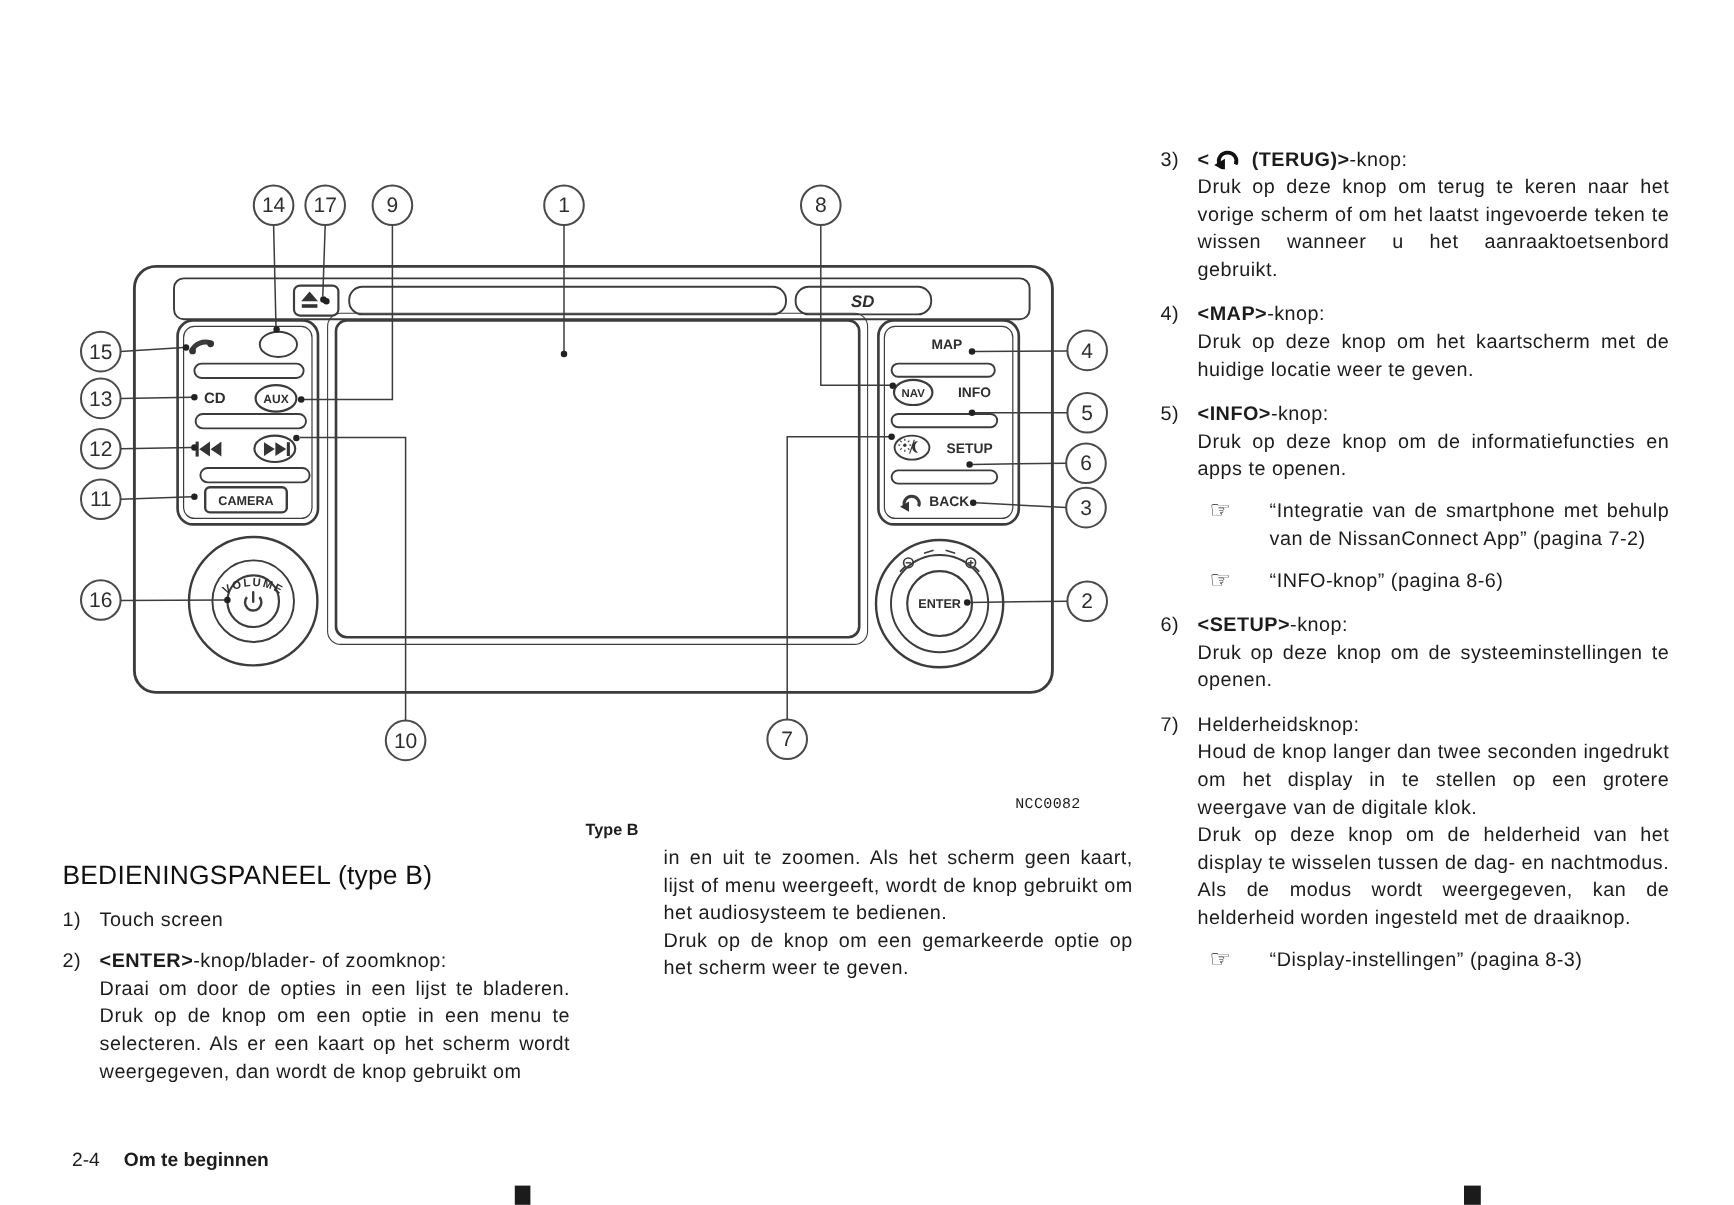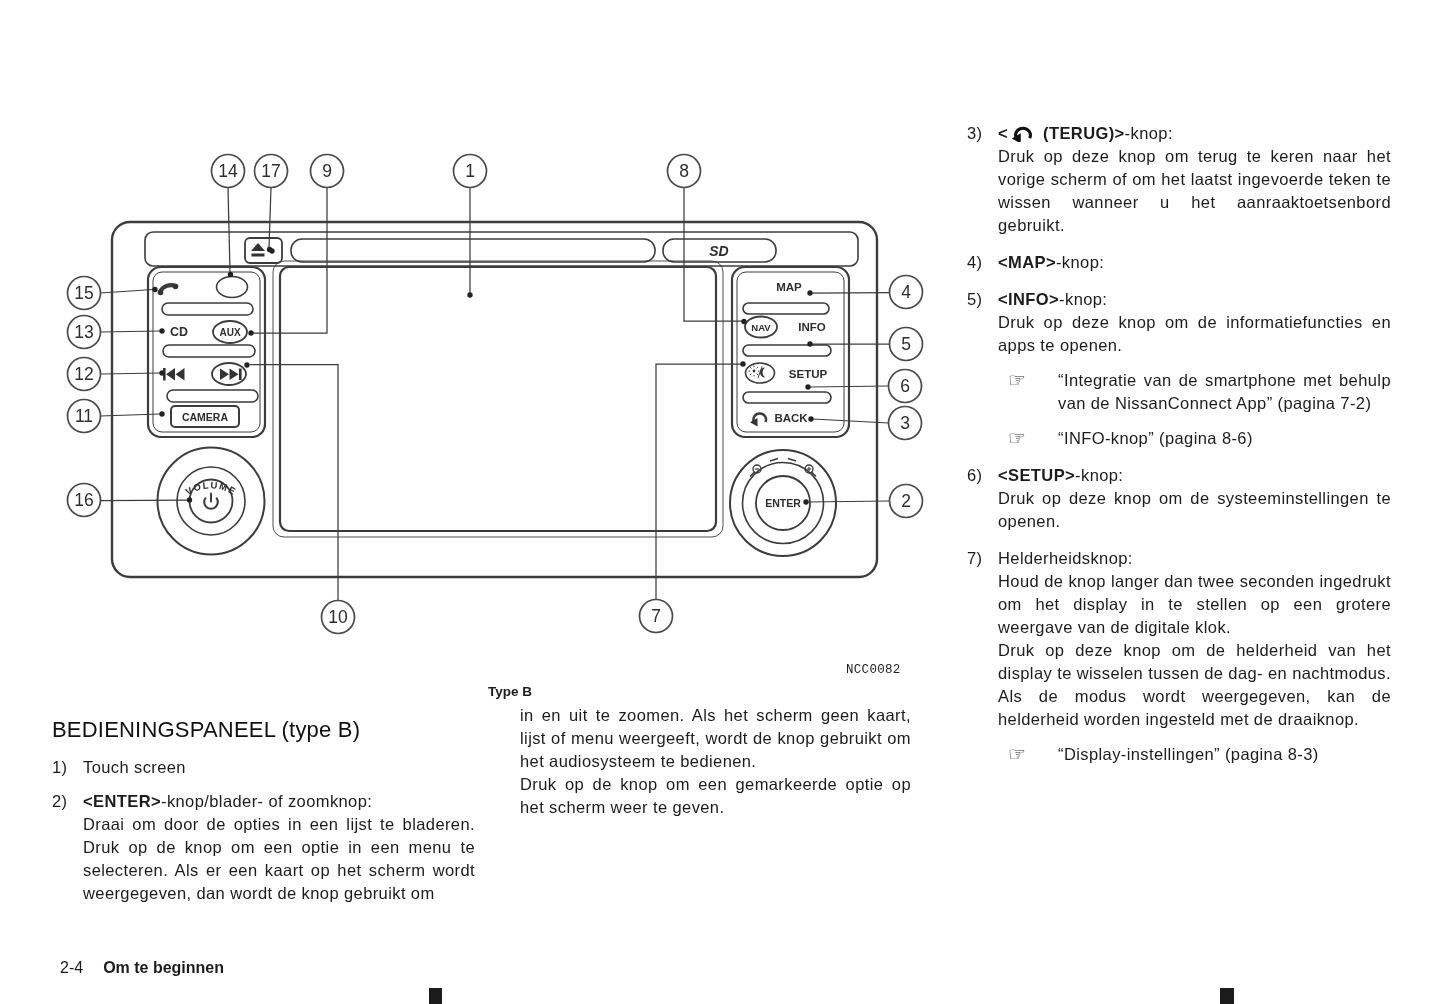--- a/index.html
+++ b/index.html
@@ -228,21 +228,21 @@
   </div>
   <div class="li">
     <span class="num">2)</span>
     <div class="body" style="width:393px;">
       <div><span class="b">&lt;ENTER&gt;</span><span>-knop/blader- of zoomknop:</span></div>
       <div class="just">Draai om door de opties in een lijst te bladeren. Druk op de knop om een optie in een menu te selecteren. Als er een kaart op het scherm wordt weergegeven, dan wordt de knop gebruikt om</div>
     </div>
   </div>
 </div>
 
-<div class="abs col" style="left:520px;top:704px;width:391px;">
+<div class="abs col" style="left:553px;top:704px;width:391px;">
   <div class="just">in en uit te zoomen. Als het scherm geen kaart, lijst of menu weergeeft, wordt de knop gebruikt om het audiosysteem te bedienen.</div>
   <div class="just">Druk op de knop om een gemarkeerde optie op het scherm weer te geven.</div>
 </div>
 
 <div class="abs col" style="left:967px;top:122px;width:424px;">
 
   <div class="li item">
     <span class="num">3)</span>
     <div class="body" style="width:396px;">
       <div><span class="b">&lt;</span><svg class="backicon-inline" width="24" height="19" viewBox="0 0 20 17">
@@ -250,20 +250,21 @@
             <polygon points="0,13.8 8,9.2 8,18.4" fill="#111"></polygon>
           </svg><span class="b"> (TERUG)&gt;</span><span>-knop:</span></div>
       <div class="just">Druk op deze knop om terug te keren naar het vorige scherm of om het laatst ingevoerde teken te wissen wanneer u het aanraaktoetsenbord gebruikt.</div>
     </div>
   </div>
 
   <div class="li item">
     <span class="num">4)</span>
     <div class="body" style="width:396px;">
       <div><span class="b">&lt;MAP&gt;</span><span>-knop:</span></div>
+      <div class="just">Druk op deze knop om het kaartscherm met de huidige locatie weer te geven.</div>
     </div>
   </div>
 
   <div class="li item">
     <span class="num">5)</span>
     <div class="body" style="width:396px;">
       <div><span class="b">&lt;INFO&gt;</span><span>-knop:</span></div>
       <div class="just">Druk op deze knop om de informatiefuncties en apps te openen.</div>
       <div class="ref">
         <span class="hand">☞</span>

